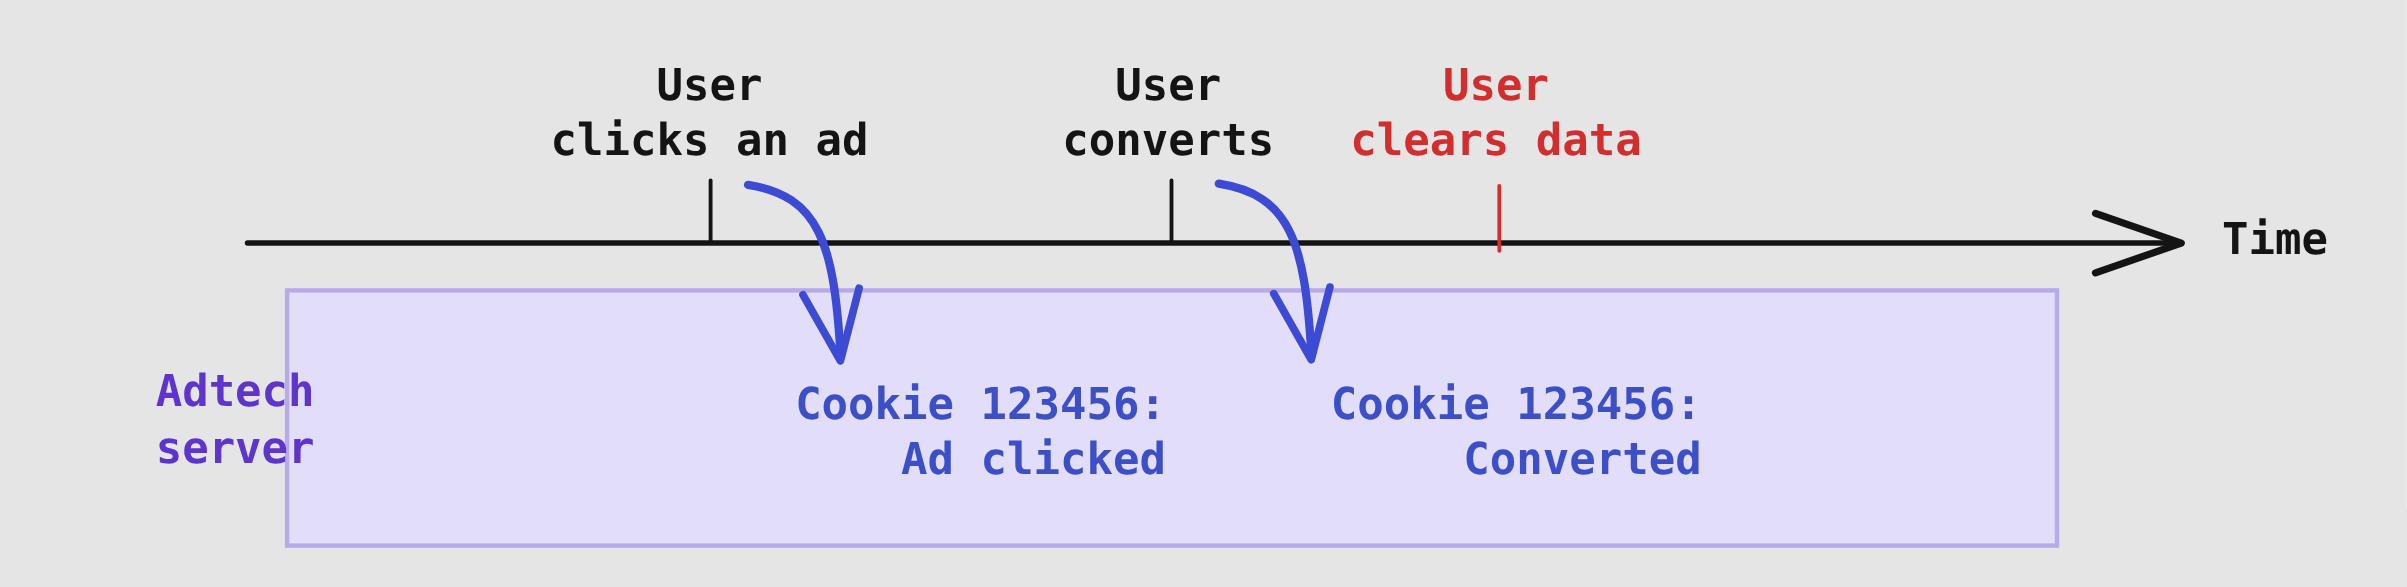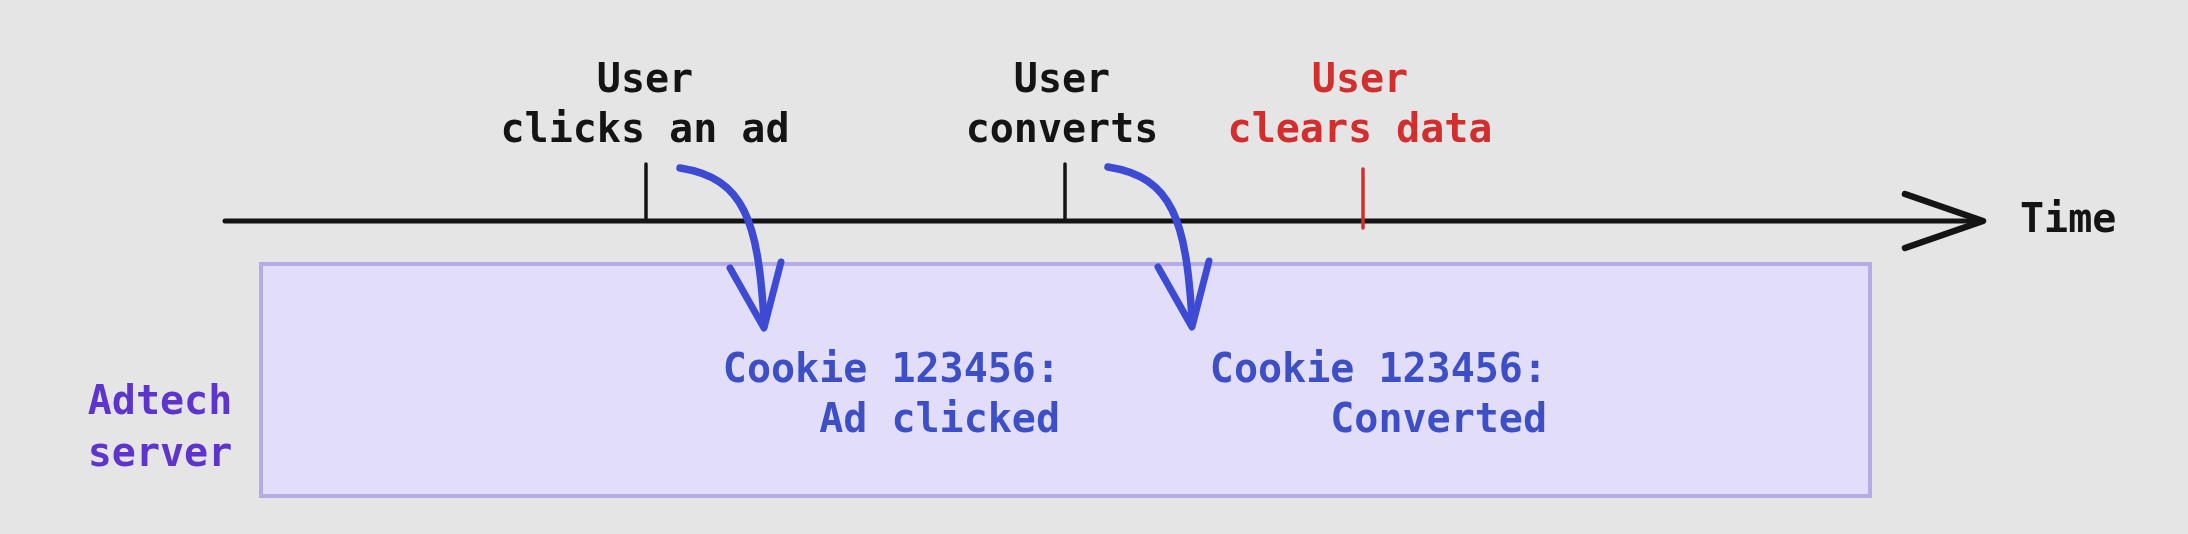--- a/index.html
+++ b/index.html
@@ -36,27 +36,26 @@
   .server-box{
     position:absolute;
     left:259px;top:262px;
     width:1605px;height:228px;
     background:var(--box-fill);
     border:4px solid var(--box-border);
   }
 
   .server-label{
     position:absolute;
-    left:55px;top:330px;
+    left:76px;top:330px;
     width:210px;
     font-size:40px;line-height:52px;
-    text-align:center;
+    text-align:right;
     white-space:pre-line;
     color:var(--purple);
-    margin-top:44px;
   }
 
   .cookie-record{
     position:absolute;
     top:343px;
     width:460px;
     font-size:40px;line-height:50px;
     text-align:right;
     white-space:pre-line;
     color:var(--blue-text);

